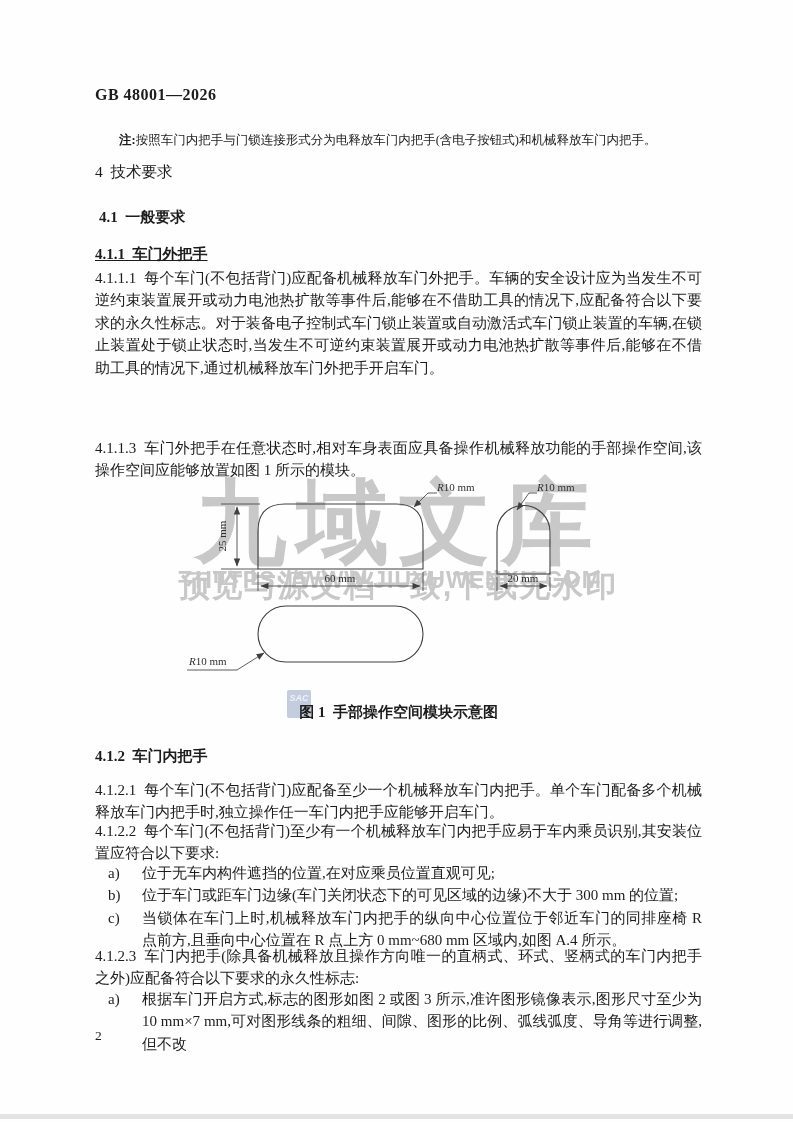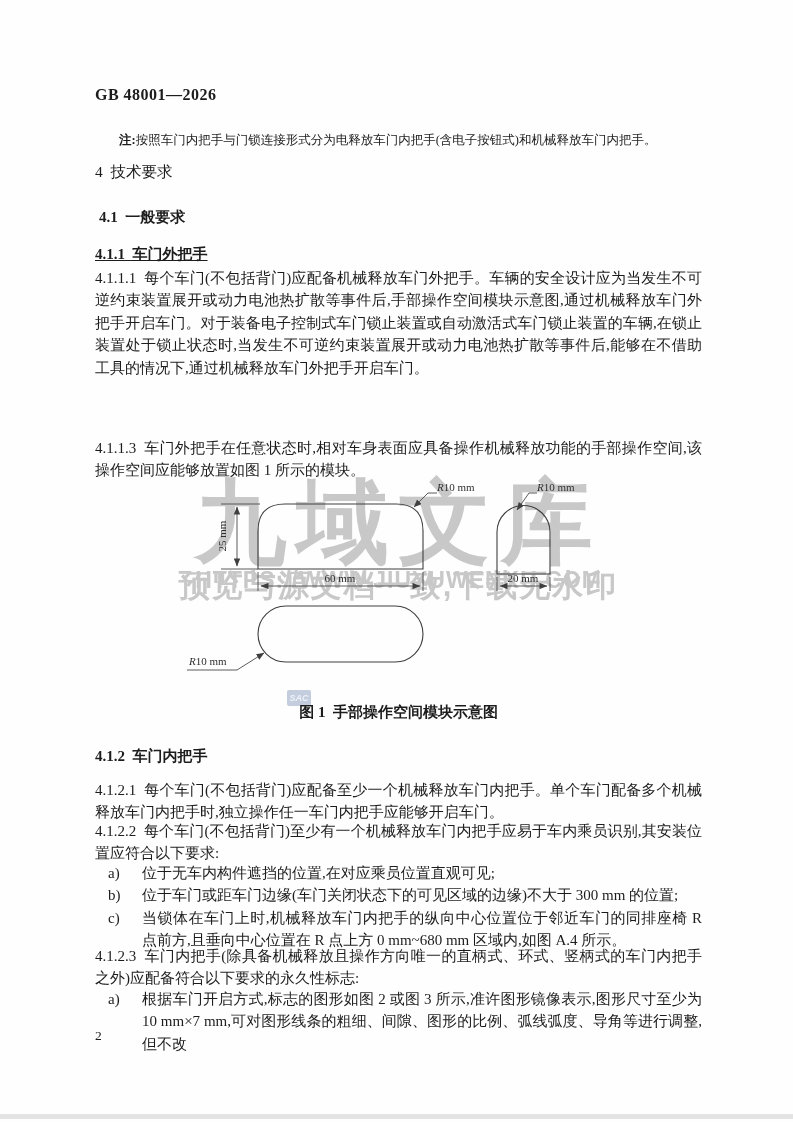--- a/index.html
+++ b/index.html
@@ -28,21 +28,21 @@
   .li{position:relative;padding-left:47px;text-align:justify;}
   .li .marker{position:absolute;left:13px;top:0;}
   .caption{left:95px;top:703px;width:607px;text-align:center;font-size:15px;font-weight:bold;z-index:3;}
   .pageno{left:95px;top:1028px;font-size:13.5px;}
   .figure-svg{left:185px;top:477px;z-index:2;}
   .wm{color:#c8c8c8;z-index:1;text-align:center;left:95px;width:607px;
       font-family:"Liberation Sans","DejaVu Sans",sans-serif;font-weight:bold;user-select:none;}
   .wm-brand{top:474px;font-size:92px;letter-spacing:10px;line-height:96px;}
   .wm-url{top:567px;font-size:23px;letter-spacing:1px;}
   .wm-slogan{top:565px;font-size:31px;letter-spacing:2px;}
-  .sac{left:287px;top:690px;width:24px;height:16px;background:#c3cddd;border-radius:2px;z-index:1;
+  .sac{left:287px;top:690px;width:24px;height:28px;background:#c3cddd;border-radius:2px;z-index:1;
        color:#eef2f8;font-family:"Liberation Sans",sans-serif;font-size:9px;font-style:italic;
        font-weight:bold;text-align:center;line-height:16px;}
   .bottom-edge{left:0;top:1114px;width:793px;height:5px;background:#e3e3e3;z-index:4;}
   svg .ln{stroke:#3f3f3f;stroke-width:1.1;fill:none;}
   svg .thin{stroke:#4a4a4a;stroke-width:0.9;fill:none;}
   svg text{font-family:"Liberation Serif","DejaVu Serif",serif;font-size:11px;fill:#2e2e2e;}
   svg .it{font-style:italic;}
   svg .arwfill{fill:#3f3f3f;}
 </style>
 </head>
@@ -55,21 +55,21 @@
   <div class="abs wm wm-slogan t">预览与源文档一致,下载无水印</div>
   <div class="abs sac">SAC</div>
 
   <div class="abs doc-code t">GB 48001—2026</div>
 
   <div class="abs note"><b class="t">注:</b><span class="t">按照车门内把手与门锁连接形式分为电释放车门内把手(含电子按钮式)和机械释放车门内把手。</span></div>
 
   <div class="abs h1 t">4  技术要求</div>
   <div class="abs h2 t">4.1  一般要求</div>
   <div class="abs h3 h411 t">4.1.1  车门外把手</div>
-  <div class="abs para p4111 t">4.1.1.1  每个车门(不包括背门)应配备机械释放车门外把手。车辆的安全设计应为当发生不可逆约束装置展开或动力电池热扩散等事件后,手部操作空间模块示意图,通过机械释放车门外把手开启车门。对于装备电子控制式车门锁止装置或自动激活式车门锁止装置的车辆,在锁止装置处于锁止状态时,当发生不可逆约束装置展开或动力电池热扩散等事件后,能够在不借助工具的情况下,通过机械释放车门外把手开启车门。</div>
+  <div class="abs para p4111 t">4.1.1.1  每个车门(不包括背门)应配备机械释放车门外把手。车辆的安全设计应为当发生不可逆约束装置展开或动力电池热扩散等事件后,能够在不借助工具的情况下,应配备符合以下要求的永久性标志。对于装备电子控制式车门锁止装置或自动激活式车门锁止装置的车辆,在锁止装置处于锁止状态时,当发生不可逆约束装置展开或动力电池热扩散等事件后,能够在不借助工具的情况下,通过机械释放车门外把手开启车门。</div>
   <div class="abs para p4113 t">4.1.1.3  车门外把手在任意状态时,相对车身表面应具备操作机械释放功能的手部操作空间,该操作空间应能够放置如图 1 所示的模块。</div>
 
   <svg class="abs figure-svg" width="415" height="222" viewBox="0 0 415 222">
     <defs>
       <marker id="arw" viewBox="0 0 10 8" refX="9.5" refY="4" markerWidth="9" markerHeight="7" orient="auto-start-reverse">
         <path class="arwfill" d="M0,0 L10,4 L0,8 Z"></path>
       </marker>
     </defs>
 
     <path class="ln" d="M73,92 L73,54 Q73,27 100,27 L211,27 Q238,27 238,54 L238,92 Z"></path>

